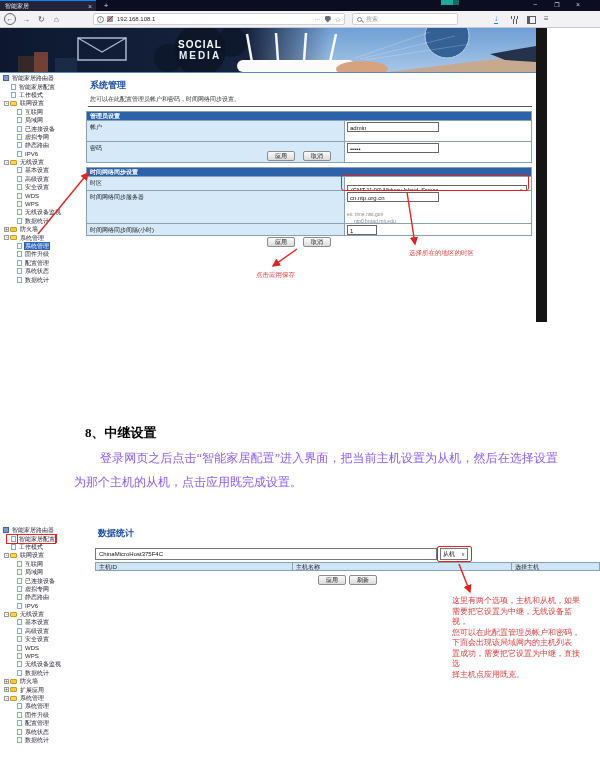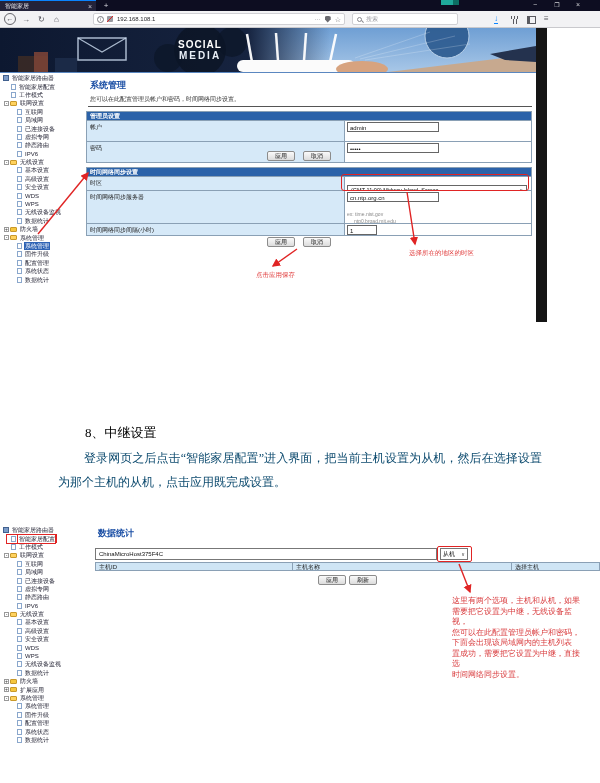--- a/index.html
+++ b/index.html
@@ -76,22 +76,22 @@
   .hints { font-size:5px; color:#8a8a8a; line-height:6.5px; margin-top:1px; }
   .hints .ind { padding-left:7px; }
   .gbtn { position:absolute; width:28px; height:10px; font-size:6px; line-height:8px; text-align:center; color:#111; background:linear-gradient(#fafafa,#dcdcdc); border:1px solid #8c8c8c; border-radius:2px; }
 
   
   .redbox { position:absolute; border:1px solid #e02424; }
   .rnote { position:absolute; color:#e03a3a; font-size:6.5px; white-space:nowrap; }
   .ov { position:absolute; left:0; top:0; pointer-events:none; }
 
   
-  .doc-h { position:absolute; left:85px; top:424px; font-family:"Liberation Serif", serif; font-size:13px; font-weight:normal; color:#000; }
-  .doc-p { position:absolute; left:58px; top:447px; width:484px; font-family:"Liberation Serif", serif; font-size:12px; line-height:23.5px; color:#0c4a6e; text-indent:26px; text-align:justify; }
+  .doc-h { position:absolute; left:85px; top:424px; font-family:"Liberation Serif", serif; font-size:13px; font-weight:bold; color:#000; }
+  .doc-p { position:absolute; left:74px; top:447px; width:484px; font-family:"Liberation Serif", serif; font-size:12px; line-height:23.5px; color:#8b5cf6; text-indent:26px; text-align:justify; }
 
   
   .shot2 { position:absolute; left:0; top:522px; width:600px; height:245px; }
   .hostcell { position:absolute; left:95px; top:26px; width:342px; height:12px; border:1px solid #777; background:#fff; font-size:6px; line-height:10px; padding-left:3px; color:#111; }
   .modesel { position:absolute; left:440px; top:26px; width:28px; height:12px; border:1px solid #777; background:#fff; font-size:6px; display:flex; align-items:center; justify-content:space-between; padding:0 2px; }
   .hcell { position:absolute; top:40px; height:9px; background:#cfe5f5; border:1px solid #8aa0b5; font-size:6px; color:#222; line-height:8px; padding-left:3px; }
   .note2 { position:absolute; left:452px; top:74px; width:130px; font-family:"Liberation Serif", serif; font-size:8px; line-height:10.5px; color:#d93b3d; }
 </style>
 </head>
 <body>
@@ -581,21 +581,21 @@
 
     <div class="redbox" style="left:6px; top:12px; width:50px; height:10px;"></div>
     <div class="redbox" style="left:437px; top:24px; width:35px; height:16px; border-radius:2px;"></div>
     <div class="note2">
 
     <div>这里有两个选项，主机和从机，如果</div>
         <div>需要把它设置为中继，无线设备监视，</div>
         <div>您可以在此配置管理员帐户和密码，</div>
         <div>下面会出现该局域网内的主机列表</div>
         <div>置成功，需要把它设置为中继，直接选</div>
-        <div>时间网络同步设置。</div>
+        <div>择主机点应用既克。</div>
       </div>
     <svg class="ov" width="600" height="245">
       <defs>
         <marker id="ah2" markerWidth="7" markerHeight="7" refX="5" refY="3" orient="auto">
           <path d="M0,0 L6,3 L0,6 z" fill="#e02424"></path>
         </marker>
       </defs>
       <line x1="459" y1="42" x2="470" y2="70" stroke="#e02424" stroke-width="1.4" marker-end="url(#ah2)"></line>
     </svg>
   </div>

